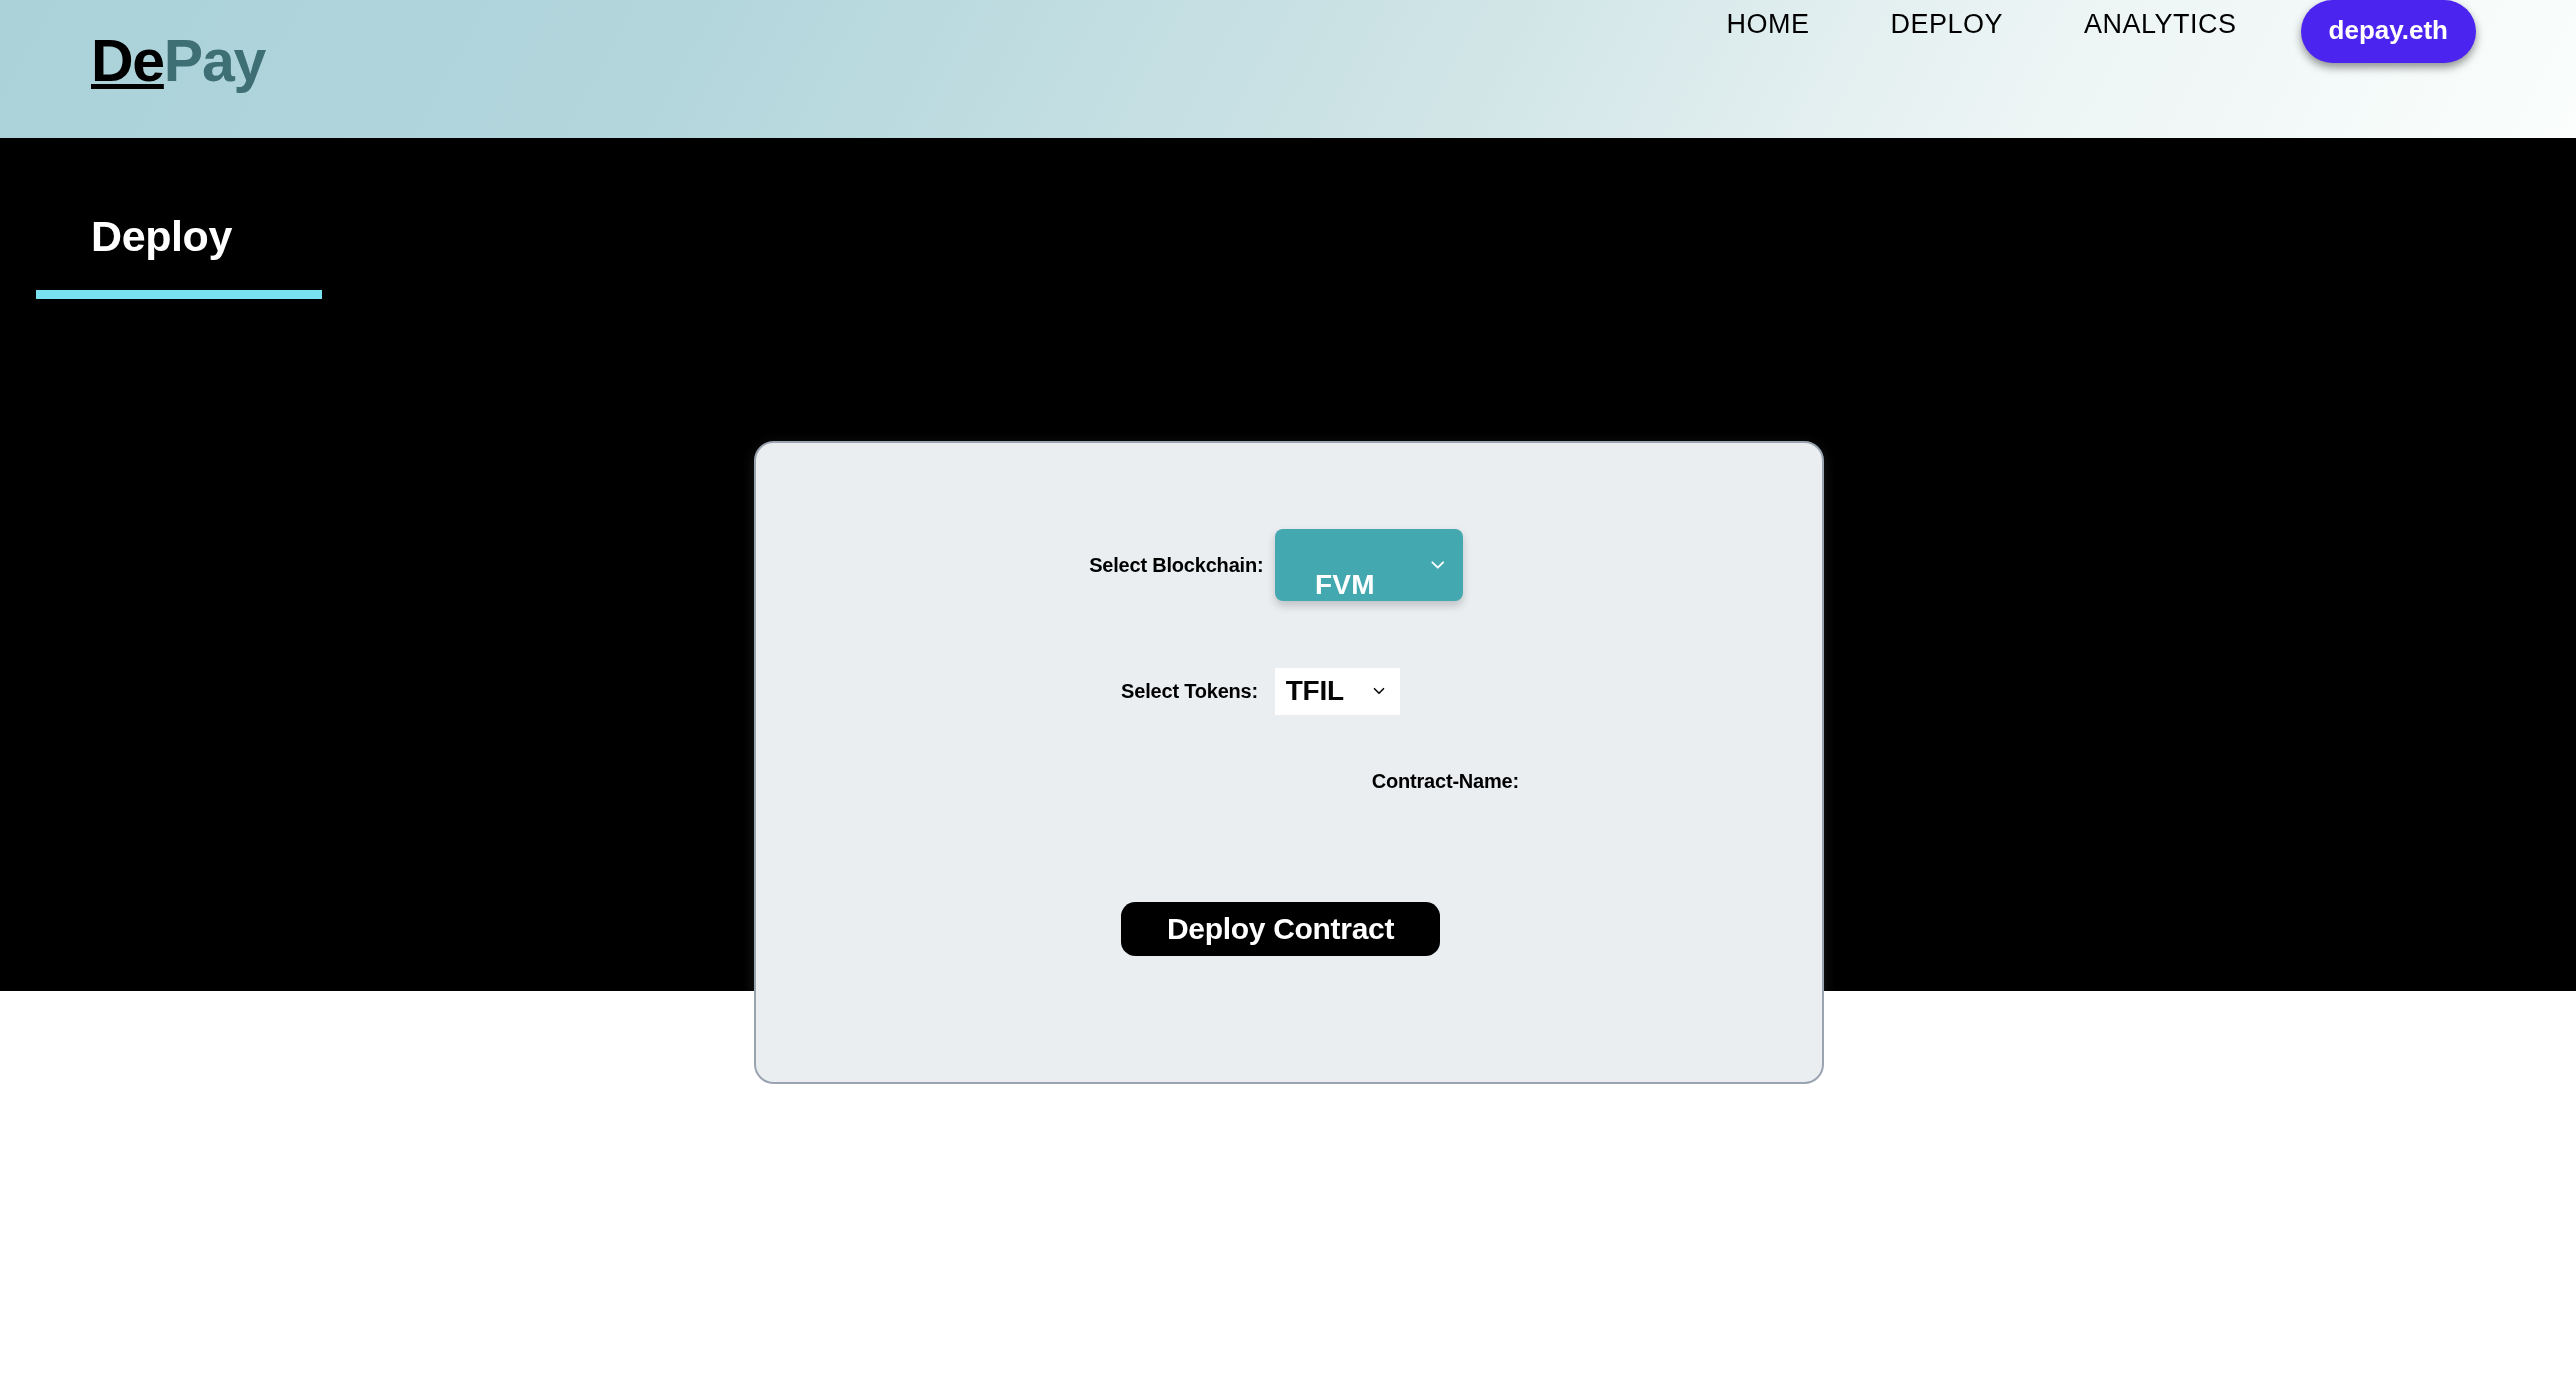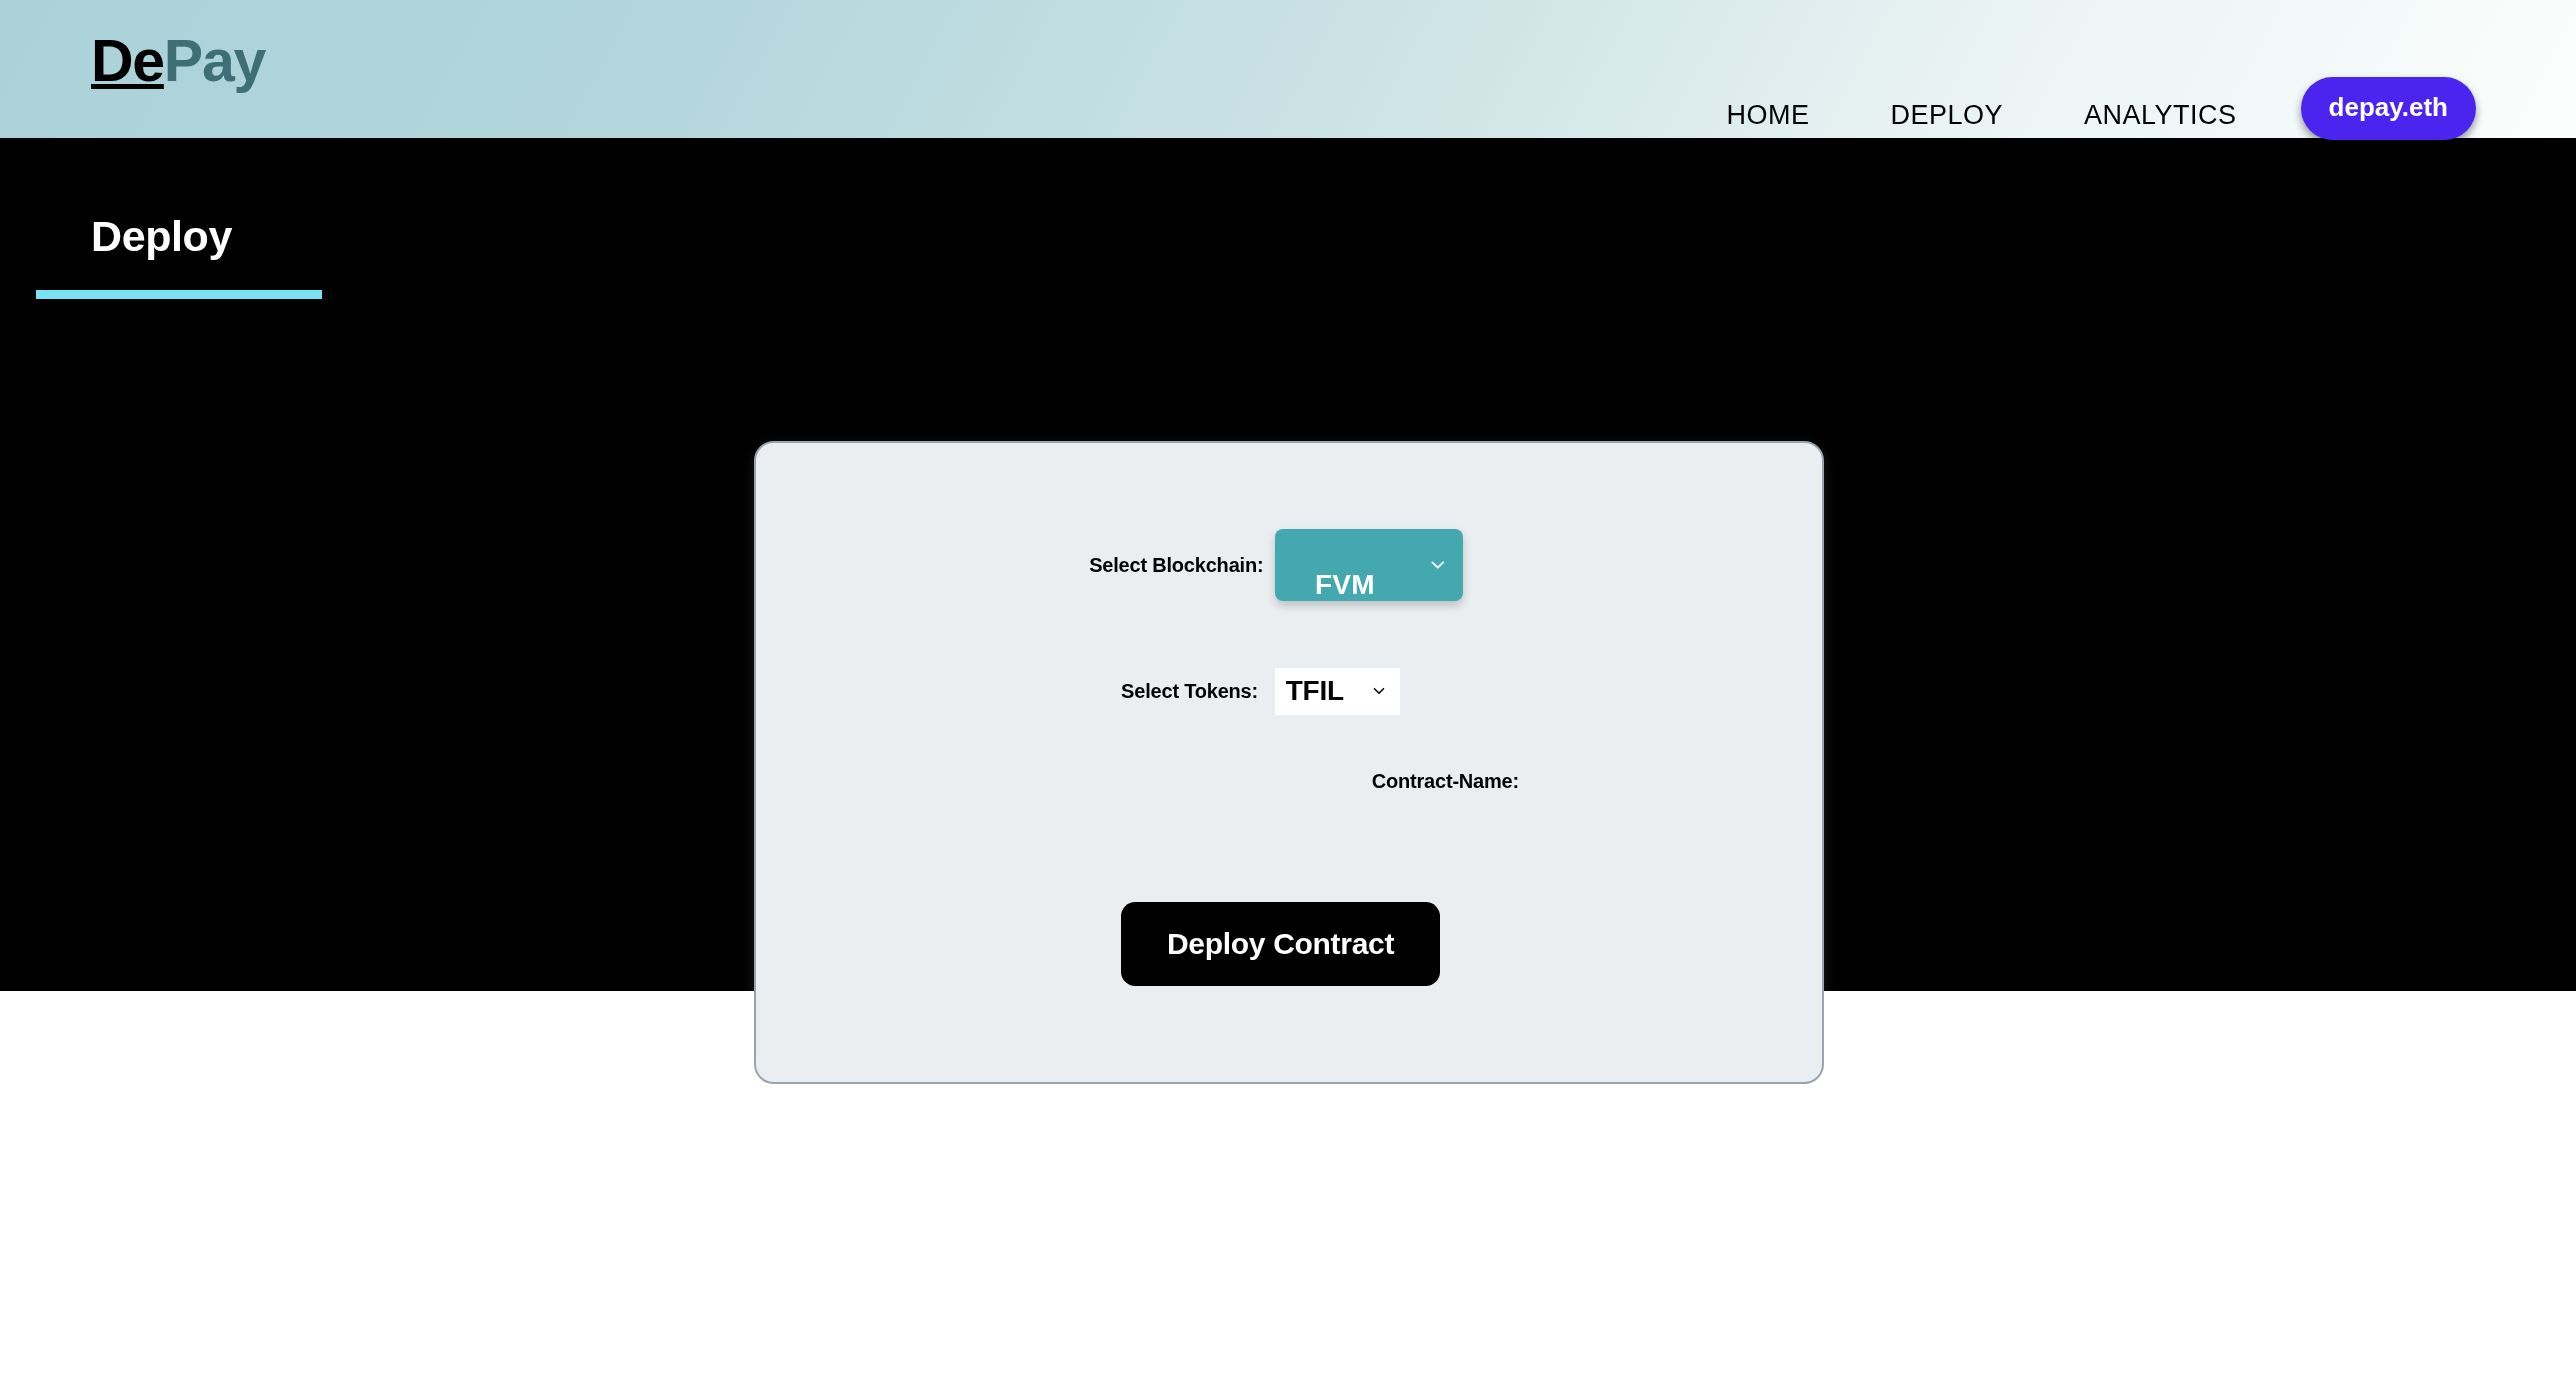--- a/index.html
+++ b/index.html
@@ -36,21 +36,21 @@
   }
   .brand .brand-de  { color: #000000; text-decoration: underline; }
   .brand .brand-pay { color: #3e6f75; text-align: right; }
 
   .nav {
     position: absolute;
     right: 100px;
     top: 0;
     height: 140px;
     display: flex;
-    align-items: flex-end;
+    align-items: flex-start;
     gap: 0;
   }
   .nav-link {
     font-size: 27px;
     font-weight: 400;
     color: #000000;
     letter-spacing: 0.5px;
     text-decoration: none;
     padding: 9px 0;
     margin-right: 81px;
@@ -236,21 +236,21 @@
   }
   .deploy-btn {
     background: #000000;
     color: #ffffff;
     font-size: 30px;
     font-weight: 700;
     letter-spacing: -0.3px;
     border: none;
     border-radius: 14.3px;
     padding: 0 46px;
-    height: 84px;
+    height: 54px;
     cursor: pointer;
     font-family: "Liberation Sans", sans-serif;
     white-space: nowrap;
   }
 
   
   .below-fold {
     width: 2576px;
     height: 402px;
     background: #ffffff;

